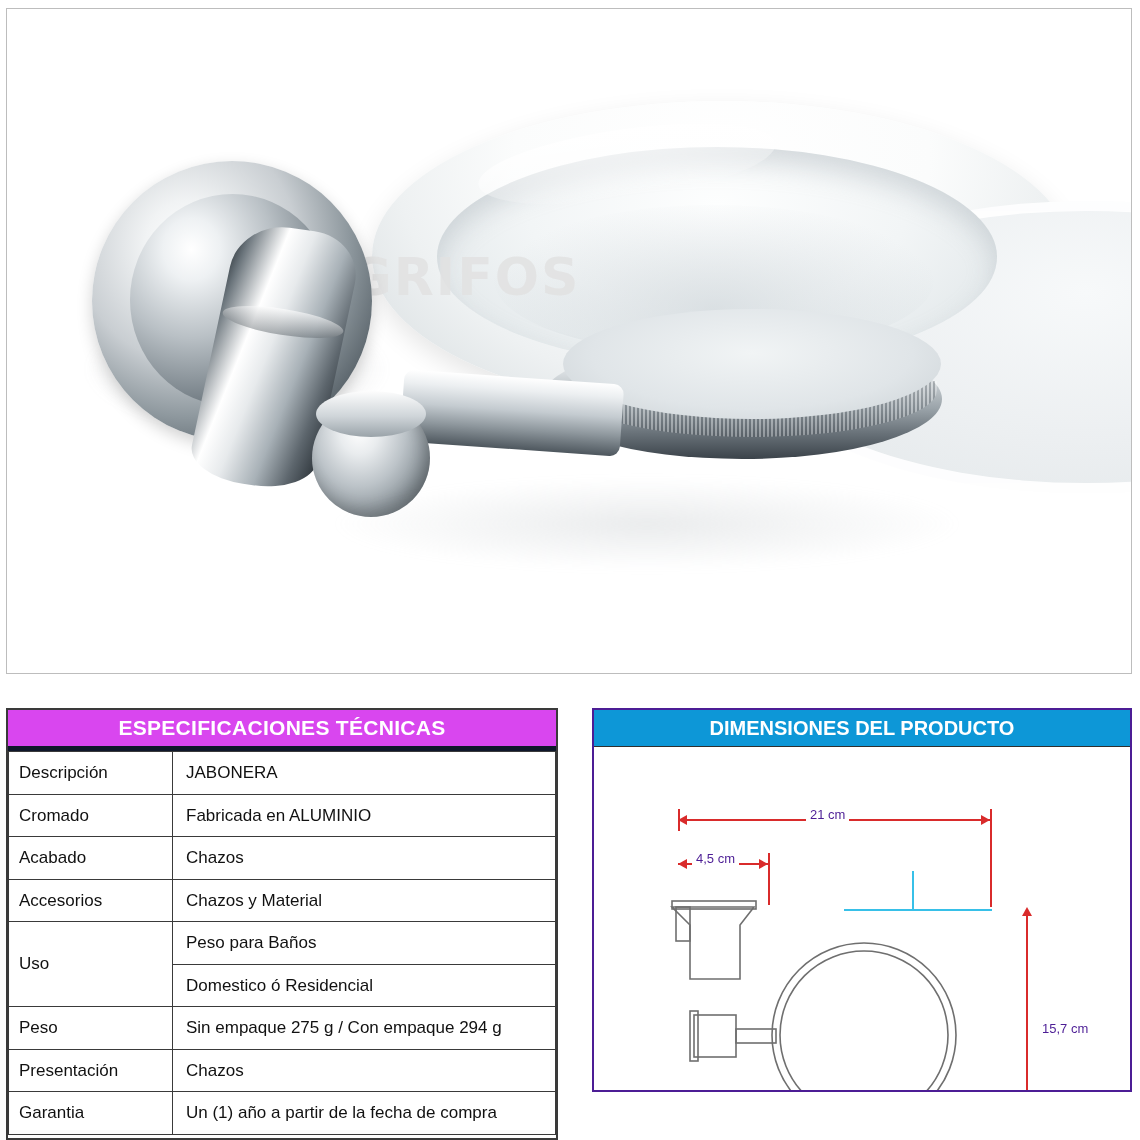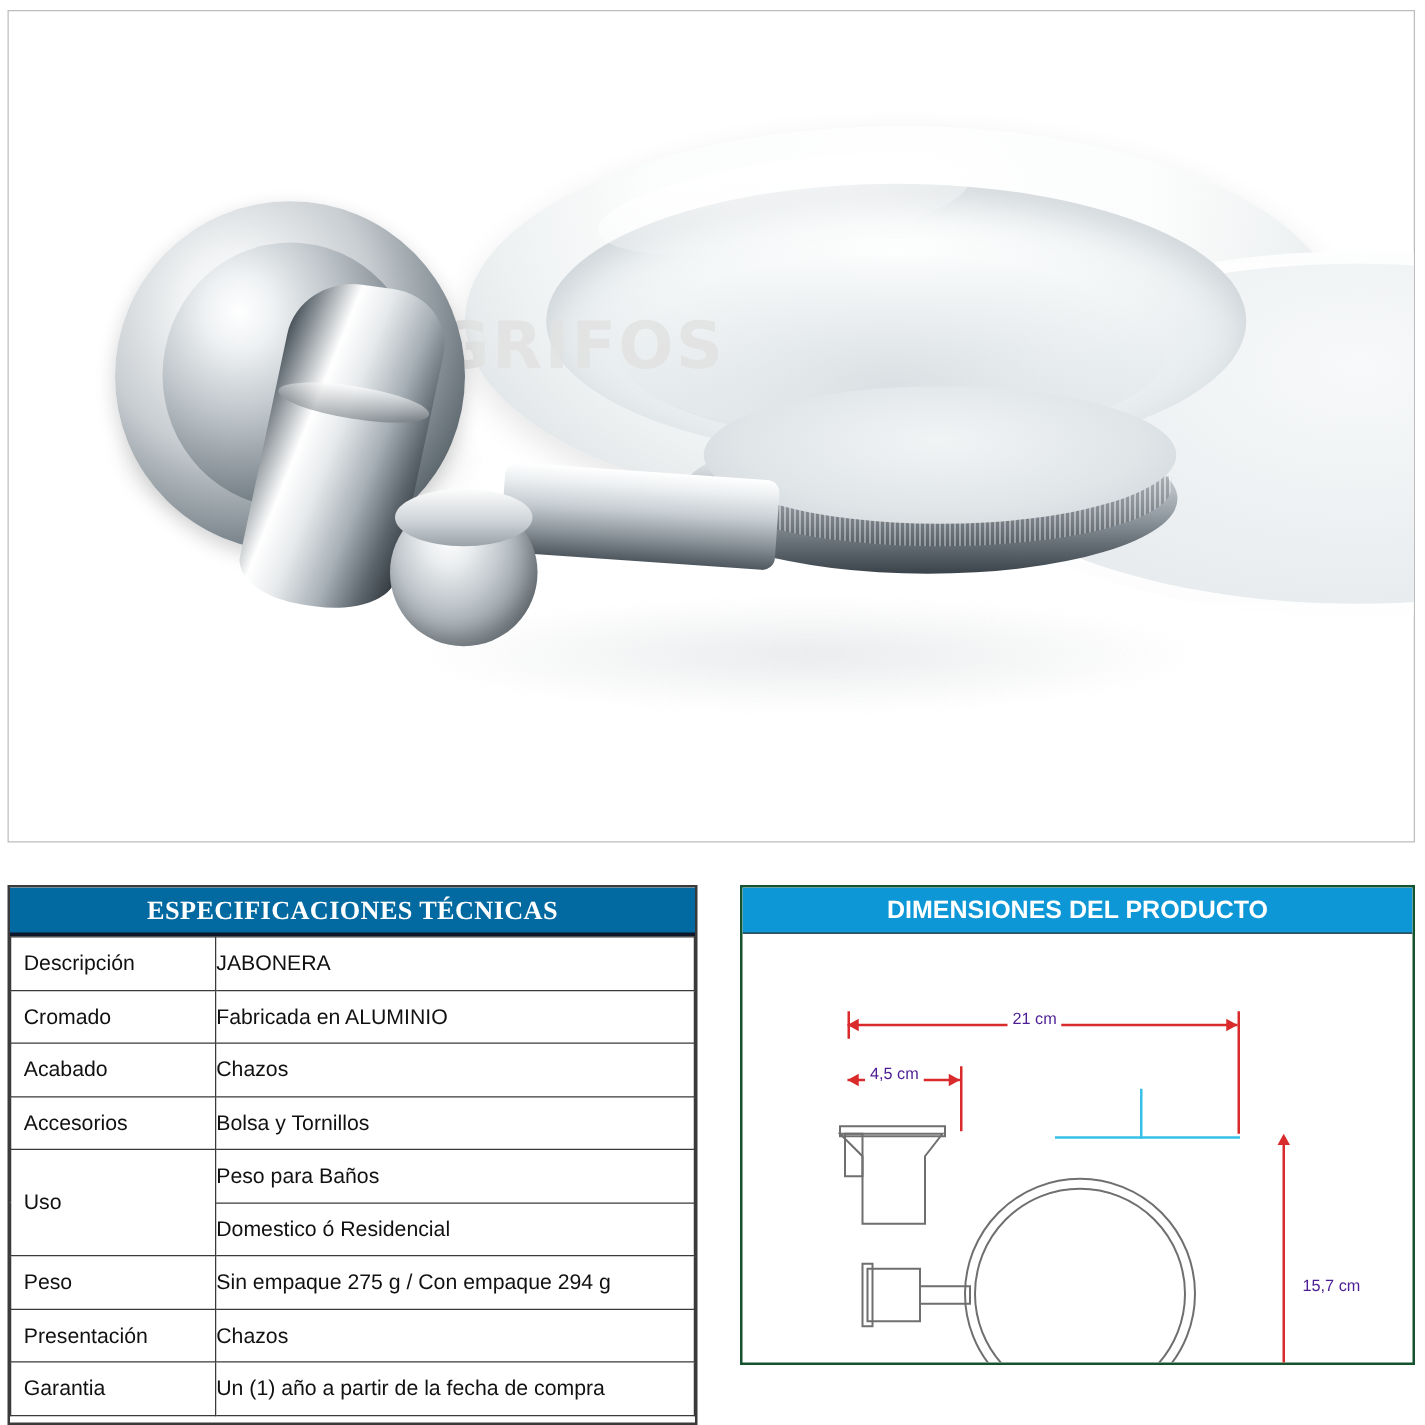--- a/index.html
+++ b/index.html
@@ -235,59 +235,58 @@
     top: 708px;
     width: 552px;
     height: 432px;
     border: 2px solid #3a3a3a;
     background: #ffffff;
     box-sizing: border-box;
     overflow: hidden;
   }
   .spec-header {
     height: 36px;
-    background: #0369a1;
+    background: #d946ef;
     color: #ffffff;
     font-weight: bold;
     font-size: 21px;
     letter-spacing: .3px;
     display: flex;
     align-items: center;
     justify-content: center;
-    border-bottom: 3px solid #0f172a;
-    font-family: Liberation Serif, serif;
+    border-bottom: 5px solid #0f172a;
   }
   table.spec {
     width: 100%;
     border-collapse: collapse;
     font-size: 17px;
     color: #111111;
   }
   table.spec td {
     border: 1px solid #3a3a3a;
     padding: 11px 8px 11px 10px;
     vertical-align: middle;
     line-height: 1.15;
   }
   table.spec td.k {
     width: 145px;
     white-space: nowrap;
   }
   table.spec td.v {
-    padding-left: 0;
+    padding-left: 13px;
   }
 
   
   .dim-panel {
     position: absolute;
     left: 592px;
     top: 708px;
     width: 540px;
     height: 384px;
-    border: 2px solid #14532d;
+    border: 2px solid #4c1d95;
     background: #ffffff;
     box-sizing: border-box;
     overflow: hidden;
   }
   .dim-header {
     height: 36px;
     background: #0d97d7;
     color: #ffffff;
     font-weight: bold;
     font-size: 20px;
@@ -403,21 +402,21 @@
       <tr>
         <td class="k">Cromado</td>
         <td class="v">Fabricada en ALUMINIO</td>
       </tr>
       <tr>
         <td class="k">Acabado</td>
         <td class="v">Chazos</td>
       </tr>
       <tr>
         <td class="k">Accesorios</td>
-        <td class="v">Bolsa y Tornillos</td>
+        <td class="v">Chazos y Material</td>
       </tr>
       <tr>
         <td class="k" rowspan="2">Uso</td>
         <td class="v">Peso para Baños</td>
       </tr>
       <tr>
         <td class="v">Domestico ó Residencial</td>
       </tr>
       <tr>
         <td class="k">Peso</td>

